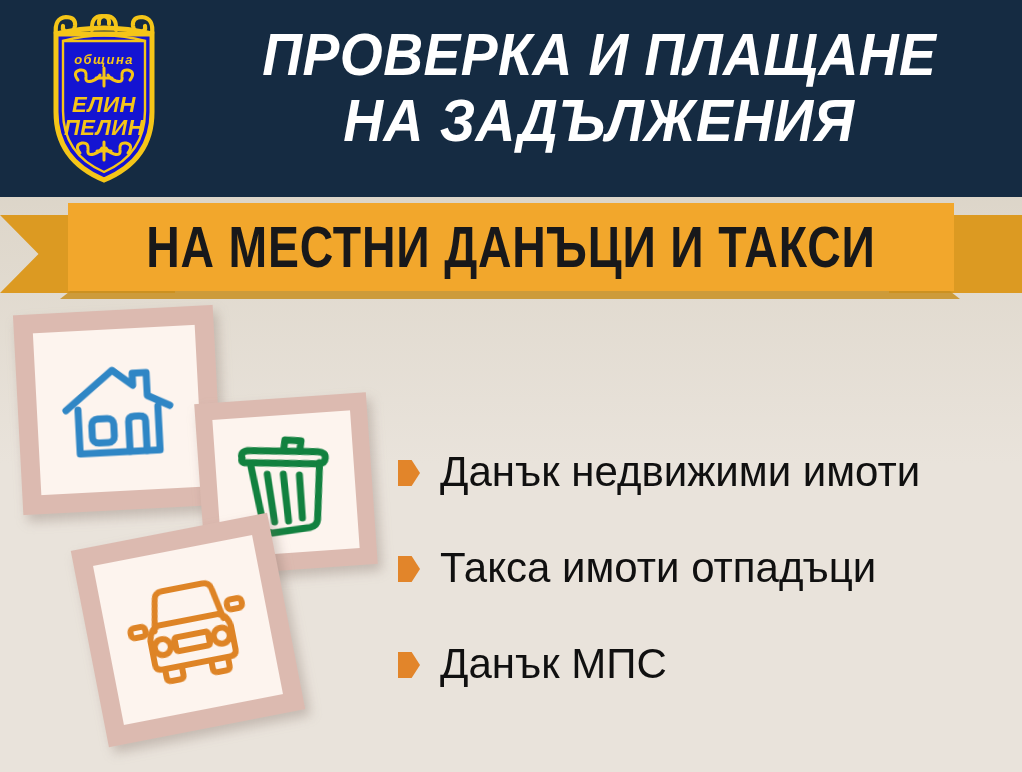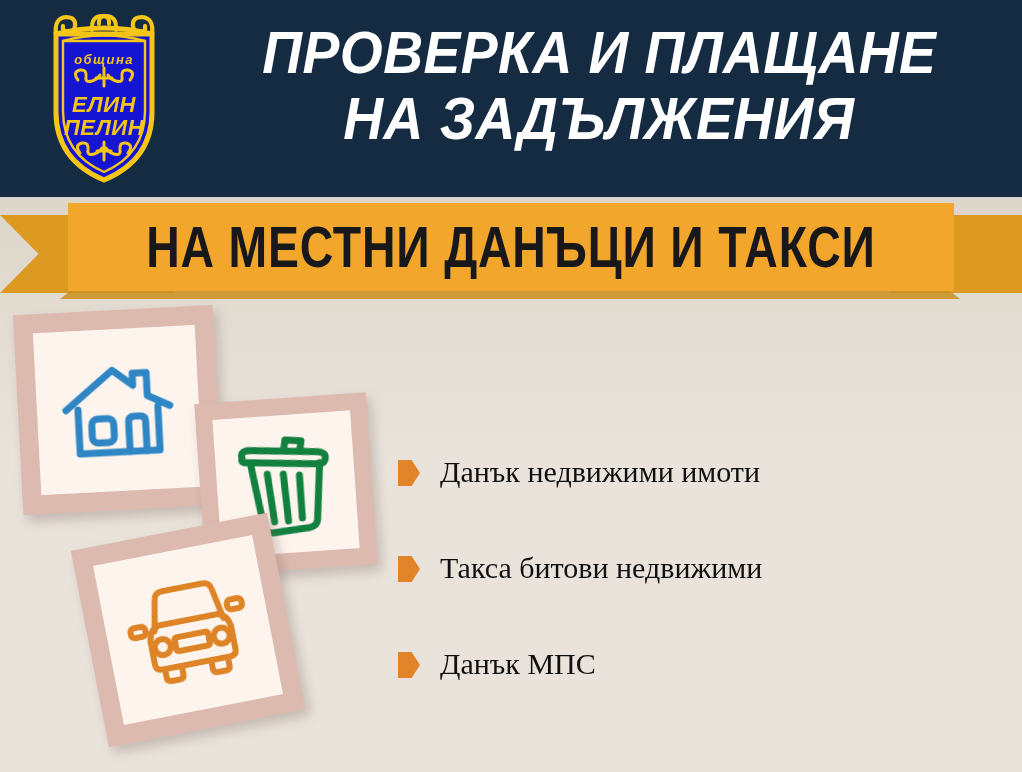--- a/index.html
+++ b/index.html
@@ -18,22 +18,22 @@
     position:absolute;left:0;top:0;width:1022px;height:197px;
     background:#152b42;
     display:flex;align-items:center;font-style:italic;
   }
   .crest-wrap{
     position:absolute;left:34px;top:8px;width:140px;height:180px;
   }
   .crest-wrap svg{display:block;width:140px;height:180px;}
   .header-titles{
     position:absolute;left:176px;top:0;width:846px;height:175px;
-    display:flex;flex-direction:column;align-items:center;
-    padding-top:20px;box-sizing:border-box;
+    display:flex;flex-direction:column;align-items:center;justify-content:center;
+    padding-top:0;box-sizing:border-box;
   }
   .title-line{
     color:#ffffff;
     font-family:"Liberation Sans",sans-serif;
     font-weight:bold;
     font-size:60px;
     line-height:66px;
     letter-spacing:0.5px;
     transform:scaleX(0.92);
     white-space:nowrap;
@@ -96,22 +96,22 @@
     height:96px;
   }
   .bullet{
     width:22px;height:26px;flex:0 0 22px;
     background:#e2852a;
     clip-path:polygon(0 0,62% 0,100% 50%,62% 100%,0 100%);
     margin-right:20px;margin-top:2px;
   }
   .list-label{
     color:#101010;
-    font-family:Liberation Serif, serif;
-    font-size:30px;line-height:46px;
+    font-family:Liberation Sans, sans-serif;
+    font-size:42px;line-height:46px;
     white-space:nowrap;
   }
 </style>
 </head>
 <body>
 
 <div class="poster">
 
   <div class="header">
 
@@ -220,21 +220,21 @@
 
   <div class="list">
 
     <div class="list-item">
       <span class="bullet"></span>
       <span class="list-label">Данък недвижими имоти</span>
     </div>
 
     <div class="list-item">
       <span class="bullet"></span>
-      <span class="list-label">Такса битови недвижими</span>
+      <span class="list-label">Такса имоти отпадъци</span>
     </div>
 
     <div class="list-item">
       <span class="bullet"></span>
       <span class="list-label">Данък МПС</span>
     </div>
 
   </div>
 
 </div>

